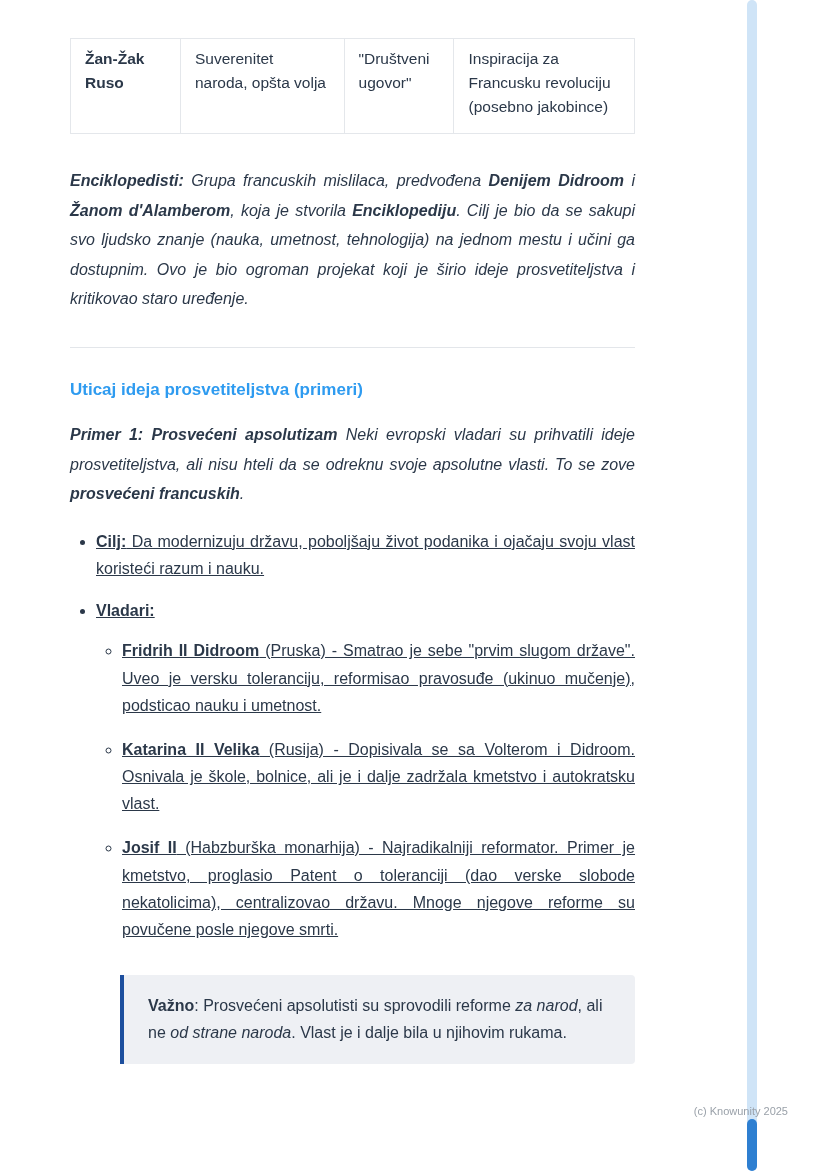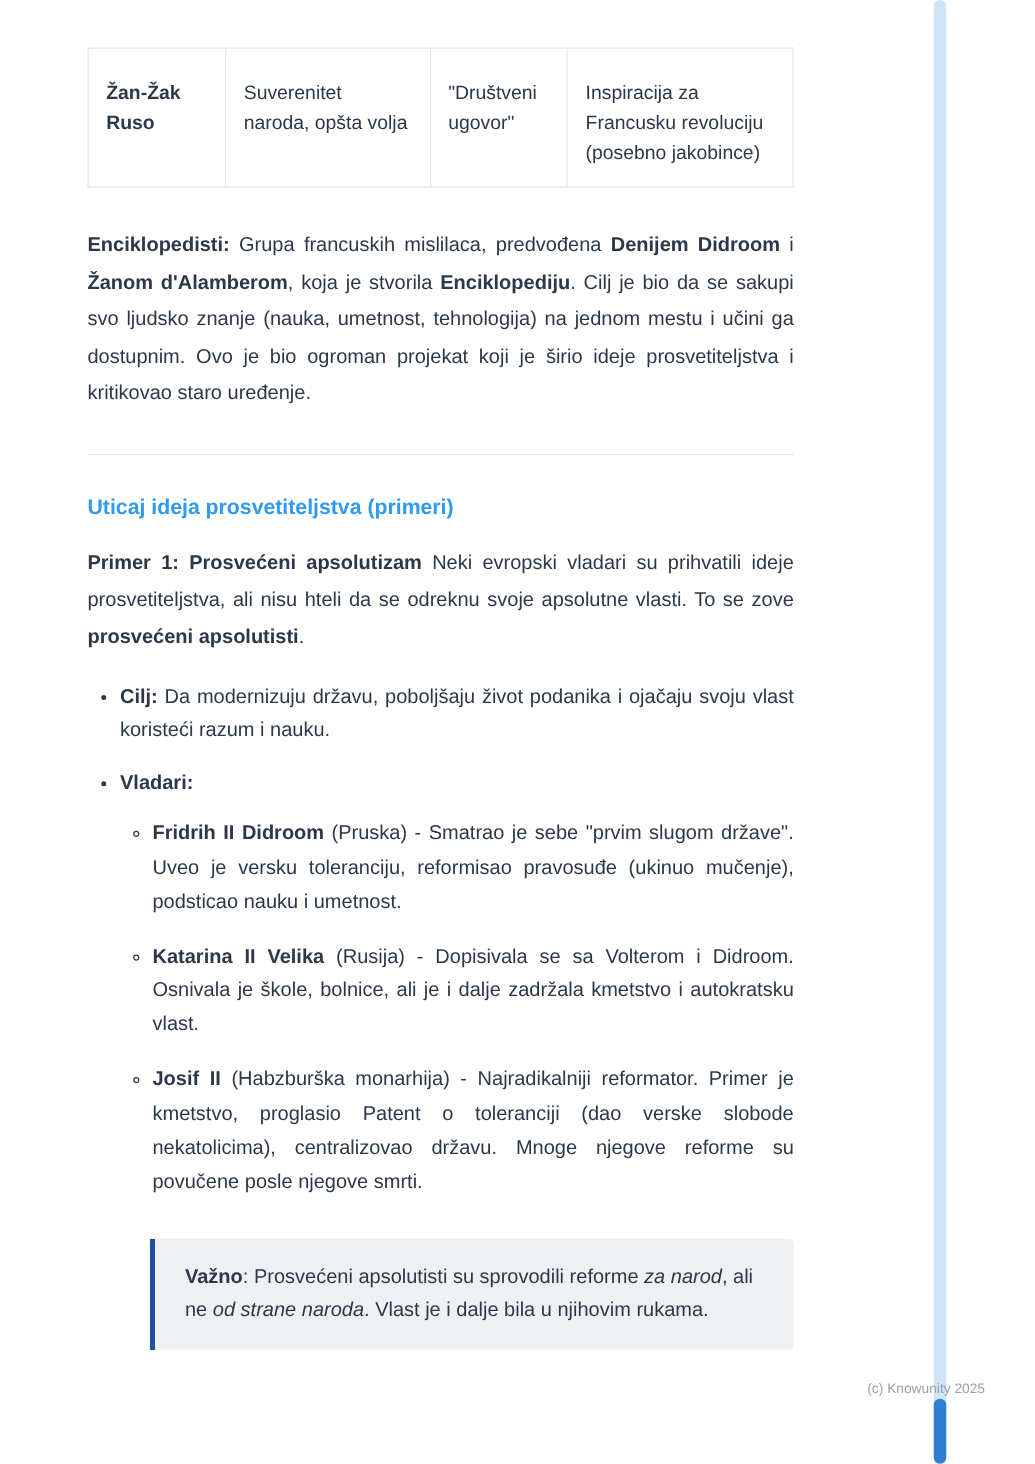--- a/index.html
+++ b/index.html
@@ -15,44 +15,44 @@
     position:absolute;left:70px;top:0;width:565px;padding-top:38px;
     font-size:16px;
   }
   
   table.doc-table{
     width:100%;border-collapse:collapse;margin:0 0 32px 0;
     font-size:15.5px;line-height:1.55;
   }
   table.doc-table td{
     border:1px solid #e4e7eb;
-    padding:24px 14px 14px 14px;
+    padding:8px 14px 14px 14px;
     vertical-align:top;
     text-align:left;
   }
   table.doc-table td:nth-child(1){width:19.5%;font-weight:700;}
   table.doc-table td:nth-child(2){width:29%;margin-left:15px;}
   table.doc-table td:nth-child(3){width:19.5%;}
   table.doc-table td:nth-child(4){width:32%;}
   
   p.para{
-    margin:0 0 19px 0;line-height:1.85;text-align:justify;
+    margin:0 0 19px 0;line-height:1.85;text-align:justify;font-style:italic;
   }
   hr.divider{
     border:none;border-top:1px solid #e3e6ea;margin:33px 0 0 0;
   }
   h2.section-heading{
     margin:32px 0 20px 0;
     font-size:17px;font-weight:700;
     color:var(--heading-blue,#2e9bf0);
     text-align:left;
   }
   
   ul.main-list{
-    margin:6px 0 26px 0;padding-left:26px;list-style:disc;
+    margin:6px 0 26px 0;padding-left:26px;list-style:disc;text-decoration:underline;
   }
   ul.main-list > li{
     margin-bottom:15px;line-height:1.7;text-align:justify;
   }
   ul.sub-list{
     list-style:circle;margin:13px 0 0 0;padding-left:26px;
   }
   ul.sub-list > li{
     margin-bottom:17px;line-height:1.7;text-align:justify;
   }
@@ -98,21 +98,21 @@
     </tbody>
   </table>
 
   <p class="para"><span class="b">Enciklopedisti:</span><span> Grupa francuskih mislilaca, predvođena </span><span class="b">Denijem Didroom</span><span> i </span><span class="b">Žanom d'Alamberom</span><span>, koja je stvorila </span><span class="b">Enciklopediju</span><span>. Cilj je bio da se sakupi svo ljudsko znanje (nauka, umetnost, tehnologija) na jednom mestu i učini ga dostupnim. Ovo je bio ogroman projekat koji je širio ideje prosvetiteljstva i kritikovao staro uređenje.</span></p>
 
   <hr class="divider">
 
   <h2 class="section-heading">Uticaj ideja prosvetiteljstva (primeri)</h2>
 
 
-  <p class="para"><span class="b">Primer 1: Prosvećeni apsolutizam</span><span> Neki evropski vladari su prihvatili ideje prosvetiteljstva, ali nisu hteli da se odreknu svoje apsolutne vlasti. To se zove </span><span class="b">prosvećeni apsolutisti</span><span>.</span></p>
+  <p class="para"><span class="b">Primer 1: Prosvećeni apsolutizam</span><span> Neki evropski vladari su prihvatili ideje prosvetiteljstva, ali nisu hteli da se odreknu svoje apsolutne vlasti. To se zove </span><span class="b">prosvećeni francuskih</span><span>.</span></p>
 
   <ul class="main-list">
     <li><span class="b">Cilj:</span><span> Da modernizuju državu, poboljšaju život podanika i ojačaju svoju vlast koristeći razum i nauku.</span></li>
     <li>
       <span><span class="b">Vladari:</span></span>
       <ul class="sub-list">
         <li><span class="b">Fridrih II Didroom</span><span> (Pruska) - Smatrao je sebe "prvim slugom države". Uveo je versku toleranciju, reformisao pravosuđe (ukinuo mučenje), podsticao nauku i umetnost.</span></li>
         <li><span class="b">Katarina II Velika</span><span> (Rusija) - Dopisivala se sa Volterom i Didroom. Osnivala je škole, bolnice, ali je i dalje zadržala kmetstvo i autokratsku vlast.</span></li>
         <li><span class="b">Josif II</span><span> (Habzburška monarhija) - Najradikalniji reformator. Primer je kmetstvo, proglasio Patent o toleranciji (dao verske slobode nekatolicima), centralizovao državu. Mnoge njegove reforme su povučene posle njegove smrti.</span></li>
       </ul>

